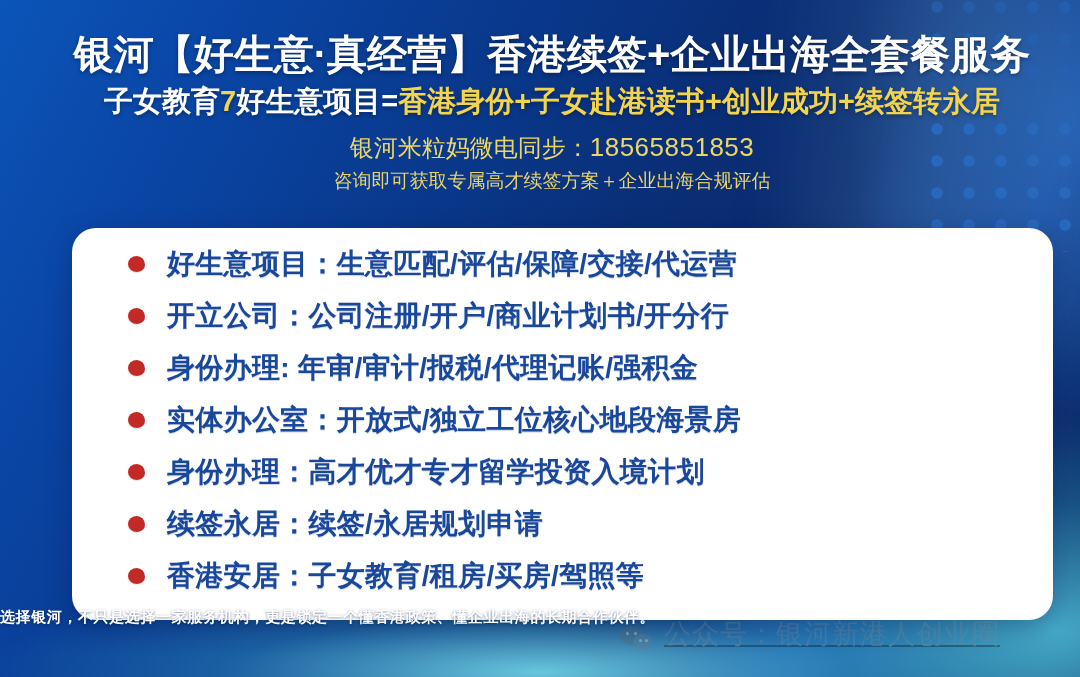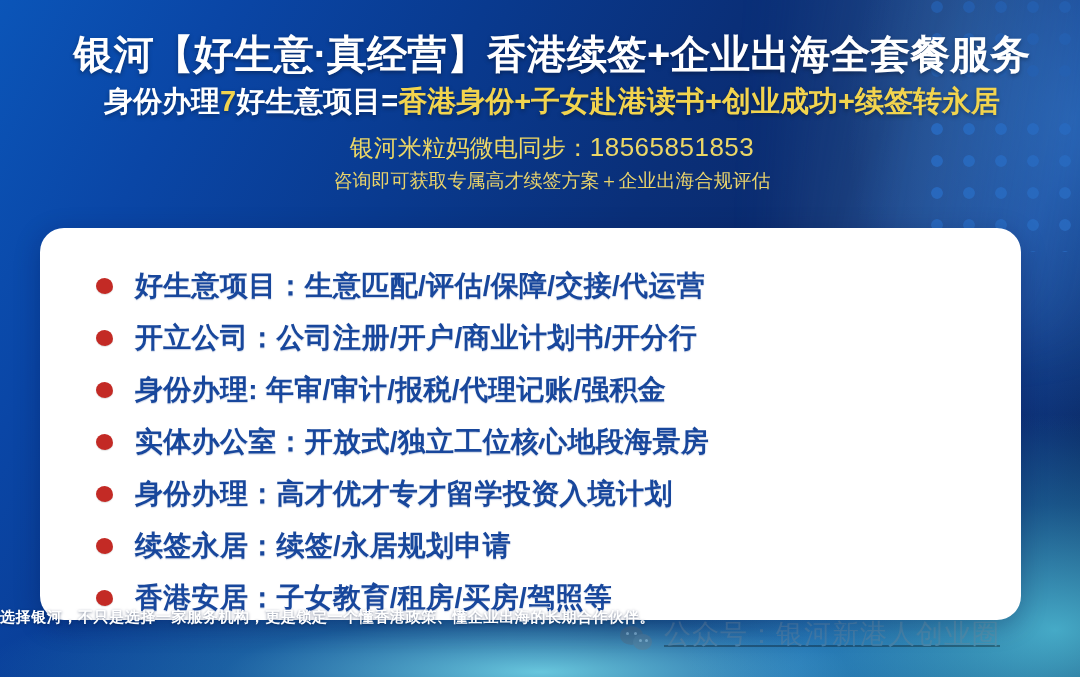--- a/index.html
+++ b/index.html
@@ -88,26 +88,26 @@
     margin-top:6px;
     font-size:19px;
     color:#e9d36b;
     line-height:1.2;
     white-space:nowrap;
   }
 
   
   .card {
     position:absolute;
-    left:40px; top:228px;
+    left:72px; top:228px;
     width:981px; height:392px;
     background:#ffffff;
     border-radius:24px;
     box-shadow:0 6px 26px rgba(0,16,60,0.28);
-    padding:32px 0 10px 0;
+    padding:10px 0 10px 0;
   }
 
   .list { list-style:none; }
 
   .item {
     display:flex;
     align-items:center;
     height:52px;
     padding-left:56px;
   }
@@ -186,21 +186,21 @@
 <div class="poster">
 
   <div class="streak"></div>
   <div class="dotgrid2"></div>
   <div class="dotgrid"></div>
 
   <div class="header">
     <div class="title-main">银河【好生意·真经营】香港续签+企业出海全套餐服务</div>
 
     <div class="title-sub">
-      <span>身份办理</span><span class="hl">7</span><span>好生意项目=</span><span class="hl">香港身份+子女赴港读书+创业成功+续签转永居</span>
+      <span>子女教育</span><span class="hl">7</span><span>好生意项目=</span><span class="hl">香港身份+子女赴港读书+创业成功+续签转永居</span>
     </div>
 
     <div class="contact">
       <span>银河米粒妈微电同步：</span><span class="phone">18565851853</span>
     </div>
 
     <div class="contact-note">咨询即可获取专属高才续签方案＋企业出海合规评估</div>
   </div>
 
   <div class="card">

